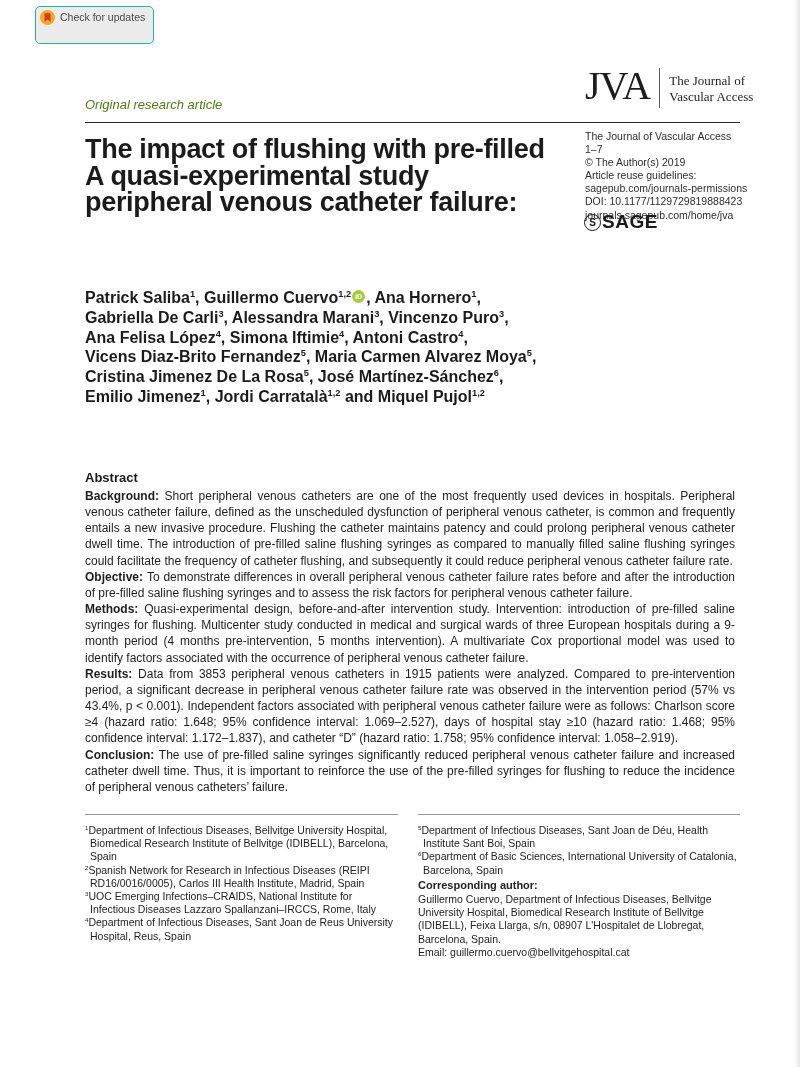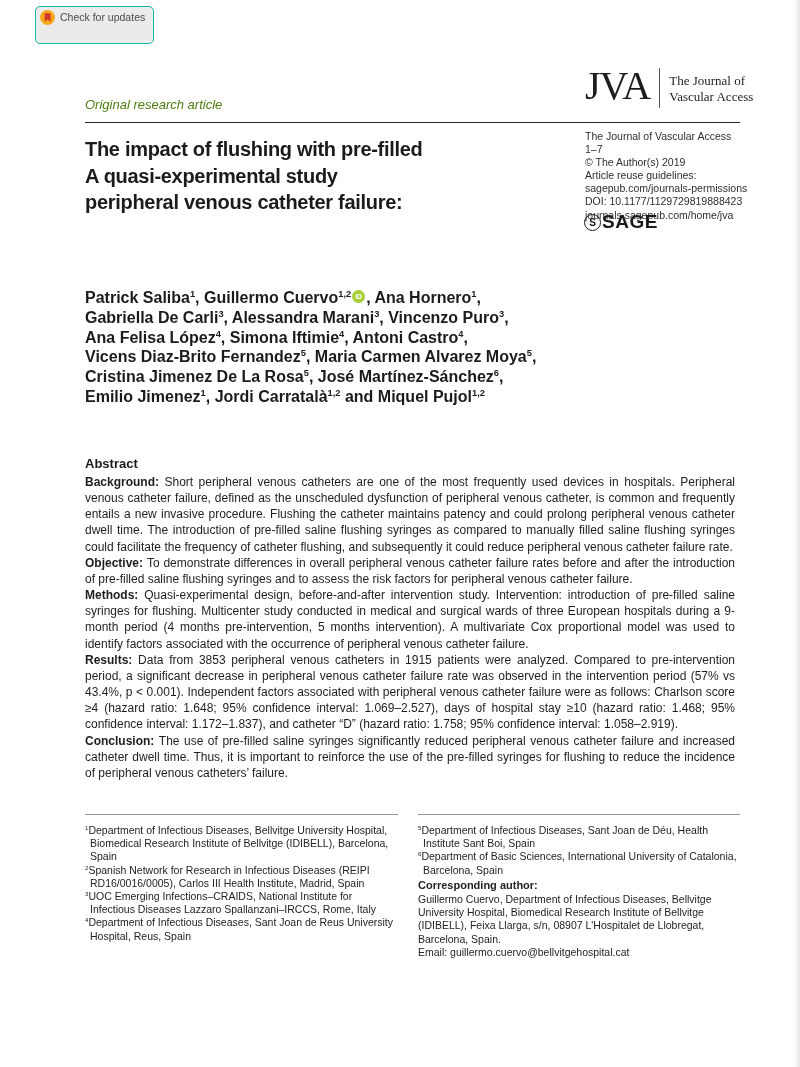--- a/index.html
+++ b/index.html
@@ -29,21 +29,21 @@
   .mast-name {
     font-family:"Liberation Serif", serif; font-size:13px; line-height:16px;
     padding-top:9px; color:#1d1d1d;
   }
   
   .article-type { position:absolute; left:85px; top:97px; font-style:italic; font-size:13px; color:#4d7c0f; }
   .header-rule { position:absolute; left:85px; top:122px; width:655px; border-top:1.6px solid #2a2a2a; }
   
   .title {
     position:absolute; left:85px; top:136px; width:500px;
-    font-size:20px; font-weight:bold; line-height:26.5px; letter-spacing:-0.3px; color:#1b1b1b;
+    font-size:27px; font-weight:bold; line-height:26.5px; letter-spacing:-0.3px; color:#1b1b1b;
   }
   
   .journal-info { position:absolute; left:585px; top:130px; font-size:10.5px; line-height:13.1px; color:#2e2e2e; }
   .journal-info div { white-space:nowrap; }
   .sage-logo { position:absolute; left:584px; top:211px; display:flex; align-items:center; color:#1b1b1b; }
   .sage-s {
     display:inline-flex; align-items:center; justify-content:center;
     width:15px; height:15px; border:1.6px solid #1b1b1b; border-radius:50%;
     font-size:10px; font-weight:bold; margin-right:1px;
   }
@@ -55,21 +55,21 @@
   }
   sup { font-size:58%; line-height:0; }
   .orcid-badge {
     display:inline-block; width:13px; height:13px; border-radius:50%;
     background:#a6ce39; color:#fff; font-size:7px; font-weight:bold;
     text-align:center; line-height:13px; vertical-align:4px; margin:0 1px;
     font-style:normal; cursor:pointer;
   }
   
   .abstract { position:absolute; left:85px; top:456px; width:650px; }
-  .abstract-heading { font-size:13px; font-weight:bold; margin:0 0 3px 0; color:#1b1b1b; }
+  .abstract-heading { font-size:13px; font-weight:bold; margin:14px 0 3px 0; color:#1b1b1b; }
   .abstract p { margin:0; font-size:12px; line-height:16.15px; text-align:justify; color:#1e1e1e; }
   
   .footnotes { position:absolute; left:85px; top:814px; width:655px; display:flex; justify-content:space-between; }
   .fn-col { border-top:1px solid #999; padding-top:9px; font-size:10.5px; line-height:13.2px; color:#232323; }
   .fn-col-left  { width:313px; }
   .fn-col-right { width:322px; }
   .fn { text-indent:-5px; padding-left:5px; }
   .corresponding { margin-top:2px; }
   .corresponding-heading { font-weight:bold; font-size:11px; margin-bottom:1px; }
   .email-link { color:#232323; text-decoration:none; }

